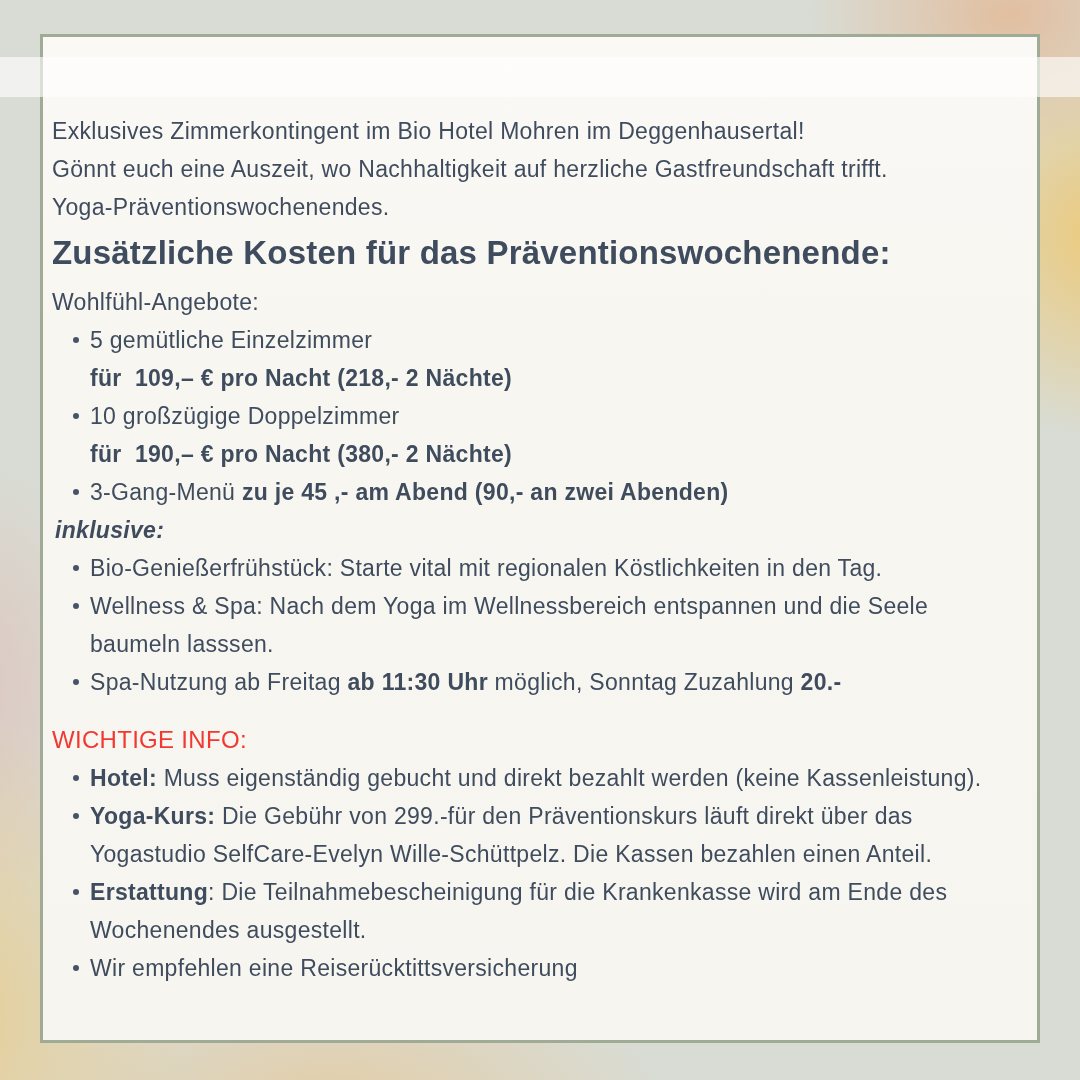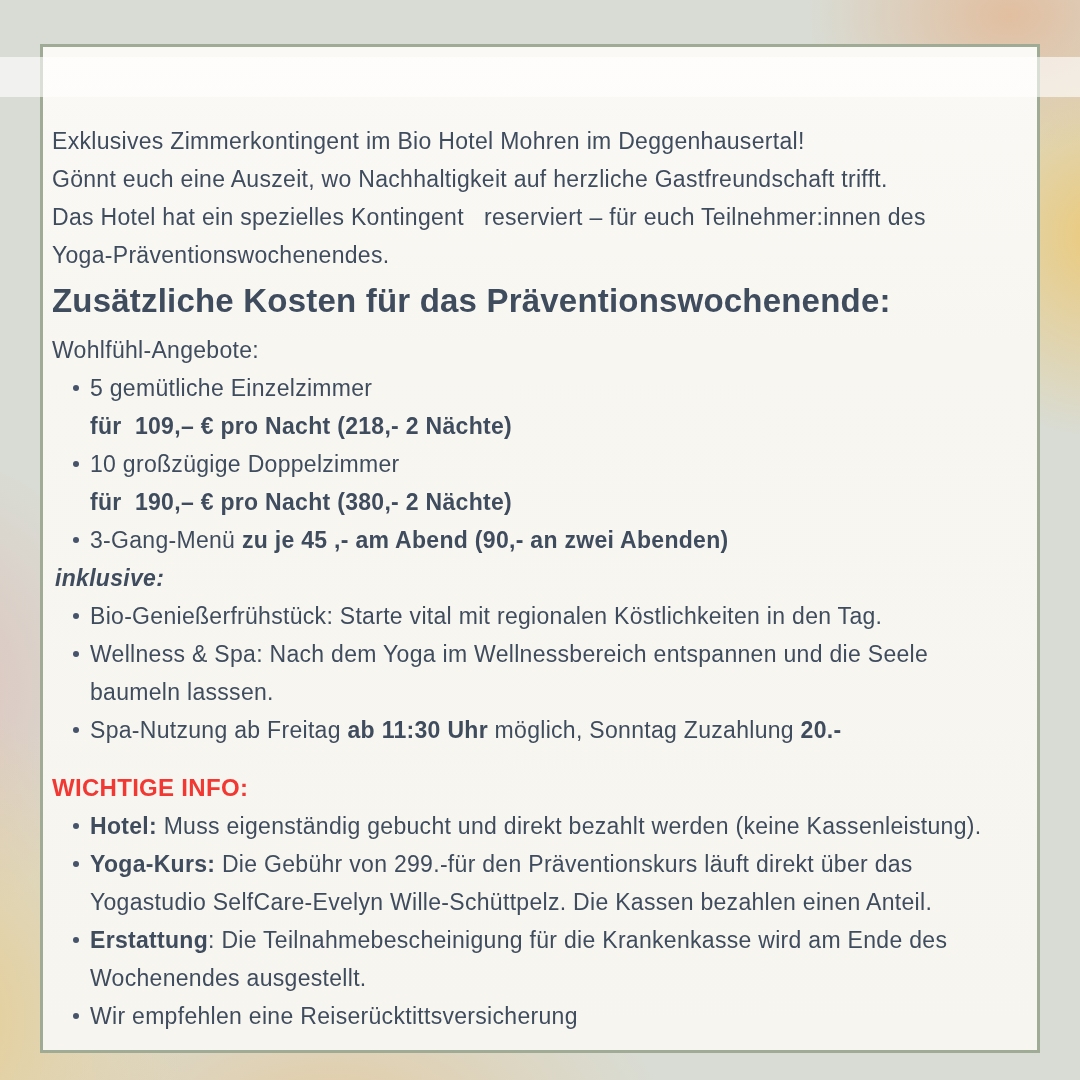--- a/index.html
+++ b/index.html
@@ -16,57 +16,56 @@
       radial-gradient(ellipse 230px 280px at 1095px 235px, rgba(236,201,120,0.95), rgba(236,201,120,0) 72%),
       radial-gradient(ellipse 320px 420px at -50px 1020px, rgba(232,205,145,0.95), rgba(232,205,145,0) 74%),
       radial-gradient(ellipse 280px 330px at -70px 690px,  rgba(222,192,185,0.90), rgba(222,192,185,0) 72%),
       radial-gradient(ellipse 460px 220px at 330px 1110px, rgba(229,202,158,0.85), rgba(229,202,158,0) 72%);
   }
   .stripe {
     position: absolute; left: 0; top: 57px; width: 1080px; height: 40px;
     background: rgba(255,255,255,0.62); z-index: 5; pointer-events: none;
   }
   .card {
-    position: absolute; left: 40px; top: 44px; width: 1000px; height: 1009px;
+    position: absolute; left: 40px; top: 34px; width: 1000px; height: 1009px;
     box-sizing: border-box; border: 3px solid #9fab94;
     background: linear-gradient(180deg, #fbf9f5 0%, #f8f6f1 30%, #f7f5ef 100%);
     z-index: 2;
   }
   .content { position: absolute; inset: 0; padding: 75px 28px 0 9px; box-sizing: border-box; }
   .line { font-size: 23px; line-height: 38px; letter-spacing: 0.3px; white-space: pre-wrap; }
   .heading {
     margin: 4px 0 7px 0; font-size: 33px; font-weight: 700; line-height: 46px;
     letter-spacing: 0.2px; white-space: pre-wrap;
   }
   .sub { margin-top: 4px; }
   .li { position: relative; padding-left: 38px; }
   .dot {
     position: absolute; left: 21px; top: 16px; width: 6px; height: 6px;
     border-radius: 50%; background: #46536a;
   }
   .b { font-weight: 700; }
   .inklusive { padding-left: 3px; font-weight: 700; font-style: italic; }
   .red-heading {
-    margin-top: 20px; font-size: 24px; font-weight: 700; line-height: 38px;
+    margin-top: 20px; font-size: 24px; font-weight: 400; line-height: 38px;
     color: #f23832; letter-spacing: 0.3px;
   }
 </style>
 </head>
 <body>
 
 <div class="bg"></div>
 <div class="stripe"></div>
 
 <div class="card">
   <div class="content">
 
     <div>
       <div class="line">Exklusives Zimmerkontingent im Bio Hotel Mohren im Deggenhausertal!</div>
       <div class="line">Gönnt euch eine Auszeit, wo Nachhaltigkeit auf herzliche Gastfreundschaft trifft.</div>
-      <div class="line">Das Hotel hat ein spezielles Kontingent   reserviert – für euch Teilnehmer:innen des</div>
       <div class="line">Yoga-Präventionswochenendes.</div>
     </div>
 
     <h1 class="heading">Zusätzliche Kosten für das Präventionswochenende:</h1>
 
     <div class="line sub">Wohlfühl-Angebote:</div>
 
     <div>
       <div class="li">
         <span class="dot"></span>

